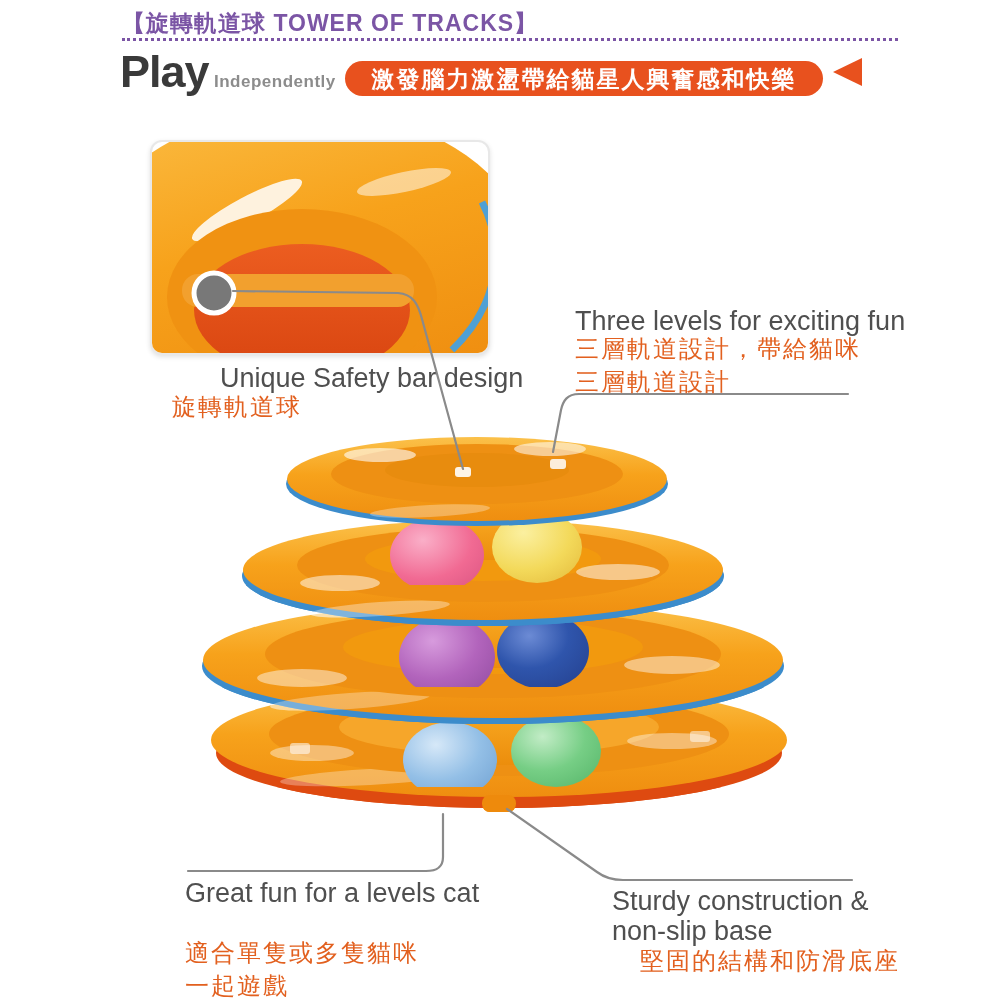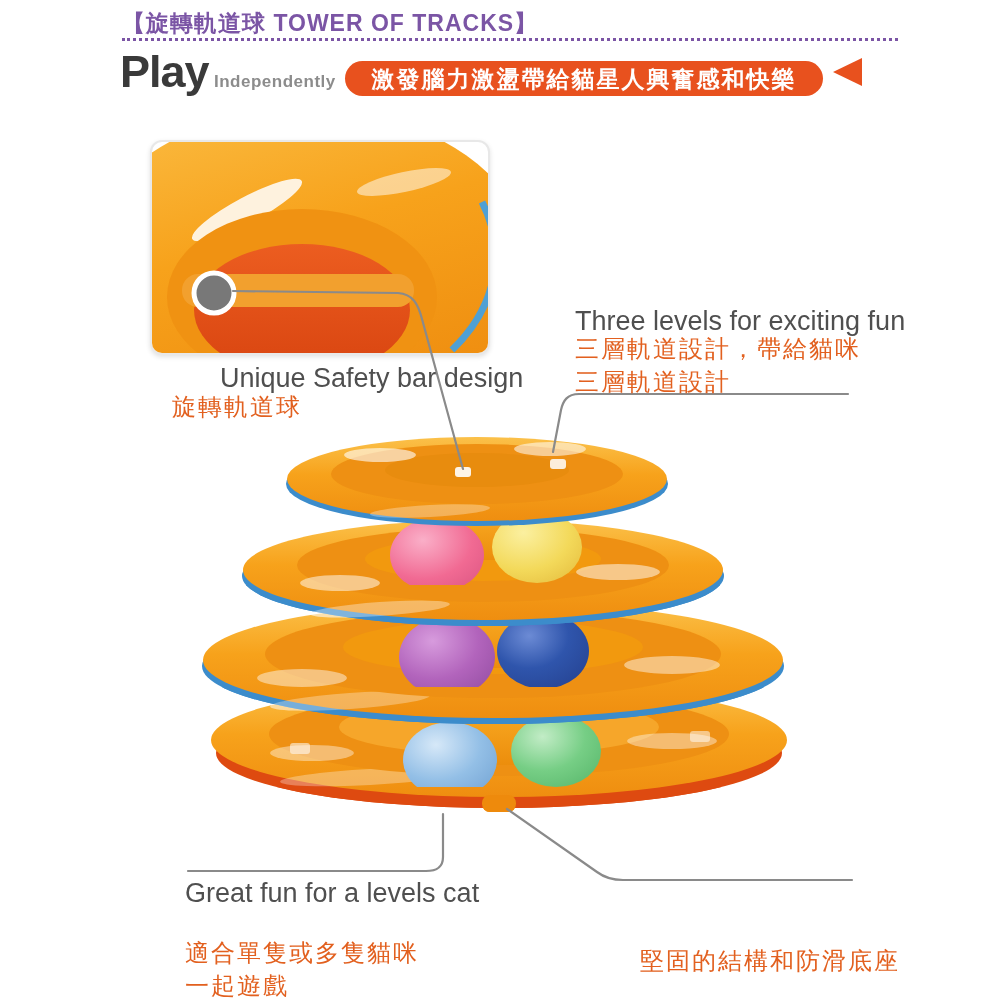--- a/index.html
+++ b/index.html
@@ -226,15 +226,19 @@
   </div>
 
   <div class="abs en fun-en">
     <div>Great fun for a levels cat</div>
   </div>
   <div class="abs zh fun-zh">
     <div>適合單隻或多隻貓咪</div>
     <div>一起遊戲</div>
   </div>
 
+  <div class="abs en sturdy-en">
+    <div>Sturdy construction &amp;</div>
+    <div>non-slip base</div>
+  </div>
   <div class="abs zh sturdy-zh">堅固的結構和防滑底座</div>
 
 </div>
 
 </body></html>

